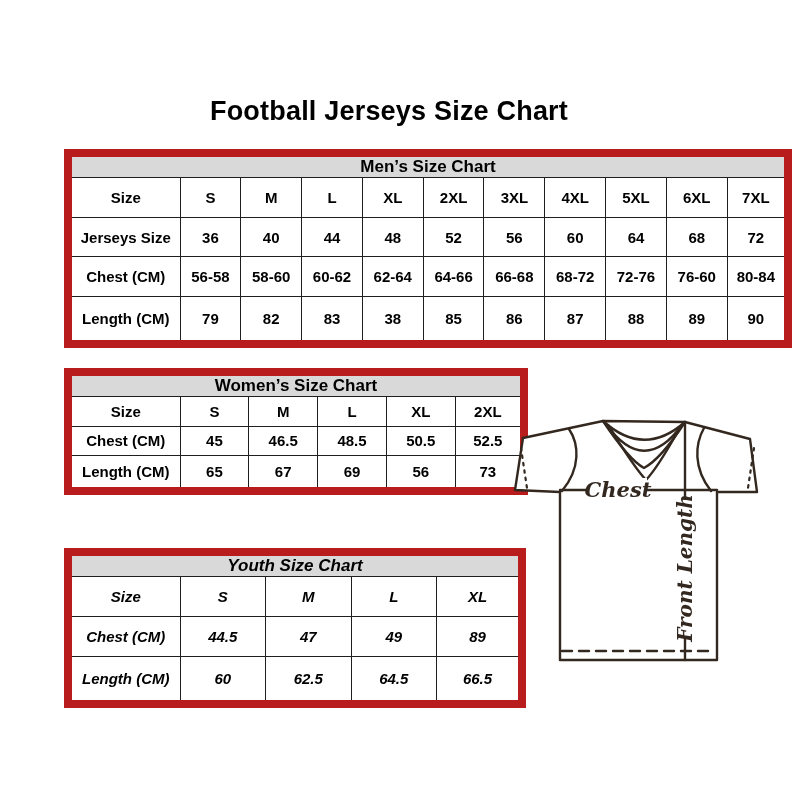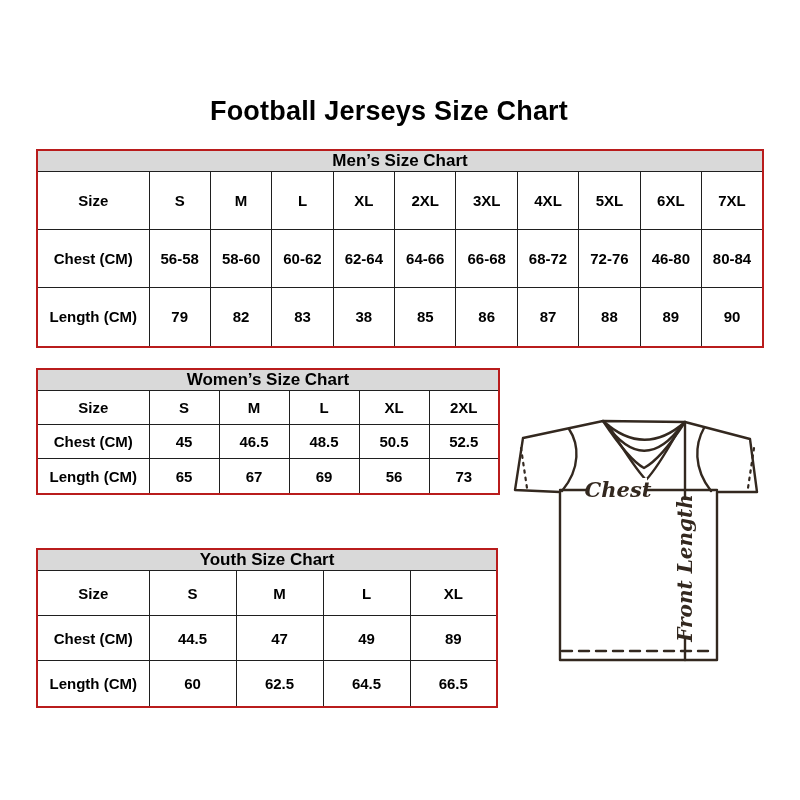--- a/index.html
+++ b/index.html
@@ -19,39 +19,40 @@
     font-size:27px;
     font-weight:bold;
     color:#000;
     letter-spacing:0.2px;
   }
   table.chart {
     position:absolute;
     border-collapse:collapse;
     table-layout:fixed;
     background:#fff;
-    border:2px solid #b91c1c;
+    border:8px solid #b91c1c;
+    margin-left:28px;
   }
   table.chart th, table.chart td {
     border:1.5px solid #1f1f1f;
     text-align:center;
     vertical-align:middle;
     font-weight:bold;
     font-size:15px;
     color:#000;
     padding:0;
     overflow:hidden;
   }
   table.chart th.chart-title {
     background:#d9d9d9;
     font-size:17px;
   }
   #mens-table   { left:36px; top:149px; width:728px; height:199px; }
   #womens-table { left:36px; top:368px; width:464px; height:127px; }
-  #youth-table  { left:36px; top:548px; width:462px; height:160px; }
+  #youth-table  { left:36px; top:548px; width:462px; height:160px;font-style:italic; }
   #jersey-figure {
     position:absolute;
     left:505px; top:396px;
     width:270px; height:276px;
   }
   .measure-label {
     font-family:"DejaVu Serif", serif;
     font-style:italic;
     font-weight:bold;
     fill:#33281f;
@@ -89,30 +90,43 @@
         <td>L</td>
         <td>XL</td>
         <td>2XL</td>
         <td>3XL</td>
         <td>4XL</td>
         <td>5XL</td>
         <td>6XL</td>
         <td>7XL</td>
       </tr>
       <tr>
+        <th>Jerseys Size</th>
+        <td>36</td>
+        <td>40</td>
+        <td>44</td>
+        <td>48</td>
+        <td>52</td>
+        <td>56</td>
+        <td>60</td>
+        <td>64</td>
+        <td>68</td>
+        <td>72</td>
+      </tr>
+      <tr>
         <th>Chest (CM)</th>
         <td>56-58</td>
         <td>58-60</td>
         <td>60-62</td>
         <td>62-64</td>
         <td>64-66</td>
         <td>66-68</td>
         <td>68-72</td>
         <td>72-76</td>
-        <td>46-80</td>
+        <td>76-60</td>
         <td>80-84</td>
       </tr>
       <tr>
         <th>Length (CM)</th>
         <td>79</td>
         <td>82</td>
         <td>83</td>
         <td>38</td>
         <td>85</td>
         <td>86</td>

